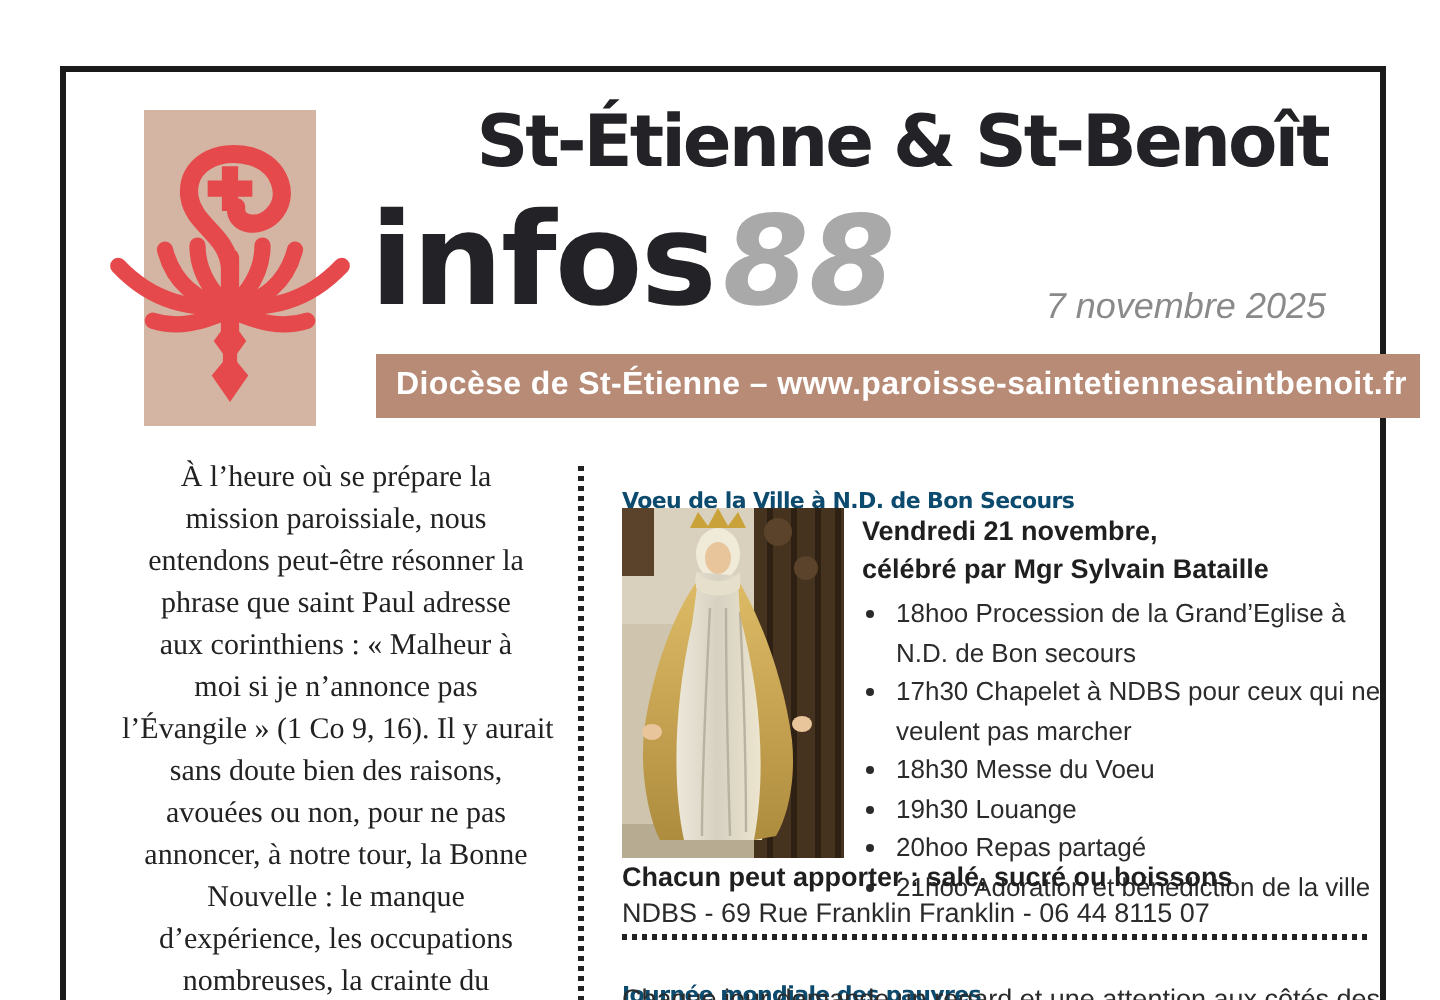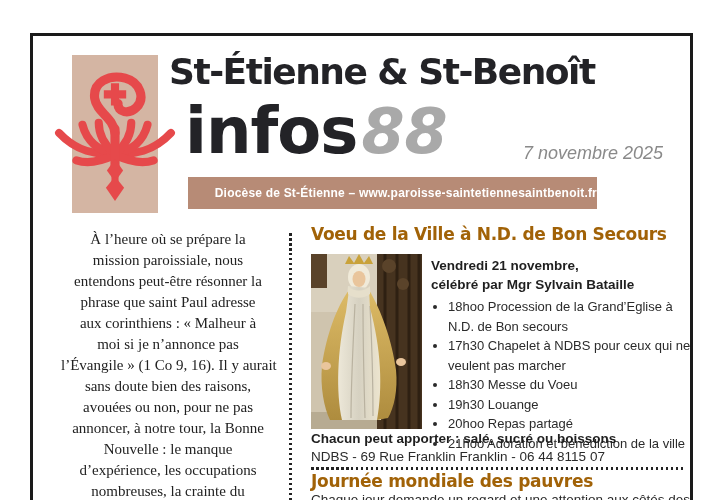--- a/index.html
+++ b/index.html
@@ -8,56 +8,56 @@
     background:#ffffff;font-family:"Liberation Sans",sans-serif;
   }
   .page{
     position:absolute;left:30px;top:33px;width:663px;height:480px;
     background:#ffffff;border:3px solid #1a1a1a;box-sizing:border-box;
   }
   
   .logo-bg{position:absolute;left:39px;top:19px;width:86px;height:158px;background:#d4b5a3;}
   .logo-svg{position:absolute;left:18px;top:36px;width:128px;height:130px;}
   .title1{
-    position:absolute;left:136px;top:14px;width:500px;
+    position:absolute;left:168px;top:14px;width:500px;
     font-family:"DejaVu Sans",sans-serif;font-weight:bold;
-    font-size:36px;line-height:44px;letter-spacing:-1.5px;color:#232327;white-space:nowrap;
+    font-size:36px;line-height:44px;letter-spacing:-1.5px;color:#232327;white-space:nowrap;text-align:center;
   }
   .title2row{position:absolute;left:152px;top:60px;white-space:nowrap;font-family:"DejaVu Sans",sans-serif;}
   .infos{font-weight:bold;font-size:64px;line-height:70px;letter-spacing:-1px;color:#232327;}
   .issue{font-weight:bold;font-style:italic;font-size:62px;line-height:70px;color:#a9a9a9;margin-left:4px;}
   .date{
     position:absolute;left:400px;top:107px;width:230px;text-align:right;
     font-style:italic;font-size:18px;color:#8a8a8a;
   }
   .banner{
-    position:absolute;left:155px;top:141px;width:409px;height:32px;box-sizing:border-box;
-    background:#b78b76;color:#ffffff;font-weight:bold;font-size:12px;line-height:32px;
-    padding-left:10px;letter-spacing:0.2px;white-space:nowrap;overflow:hidden;text-align:right;
+    position:absolute;left:155px;top:141px;width:522px;height:32px;box-sizing:border-box;
+    background:#b78b76;color:#ffffff;font-weight:bold;font-size:16px;line-height:32px;
+    padding-left:10px;letter-spacing:0.2px;white-space:nowrap;overflow:hidden;
   }
   
   .leftcol{position:absolute;left:28px;top:193px;width:214px;}
   .leftcol .ln{
     font-family:"Liberation Serif",serif;font-size:15px;line-height:21px;color:#222222;
     text-align:center;white-space:nowrap;
   }
   
   .vdiv{
     position:absolute;left:256px;top:197px;width:3px;height:303px;
     background-image:repeating-linear-gradient(to bottom,#222 0 2.5px,transparent 2.5px 5px);
   }
   .hdiv{
     position:absolute;left:0;width:375px;height:3px;
     background-image:repeating-linear-gradient(to right,#222 0 2.5px,transparent 2.5px 5px);
   }
   
   .rightcol{position:absolute;left:278px;top:188px;width:380px;}
   .art-title{
     position:absolute;left:0;font-family:"DejaVu Sans",sans-serif;font-weight:bold;
-    font-size:17px;letter-spacing:-0.3px;color:#a16207;white-space:nowrap;
+    font-size:11px;letter-spacing:-0.3px;color:#0c4a6e;white-space:nowrap;margin-top:20px;
   }
   .t1{top:0;}
   .photo{position:absolute;left:0;top:30px;width:111px;height:175px;}
   .sched{position:absolute;left:120px;top:32px;width:260px;}
   .sched .b{font-weight:bold;font-size:13.5px;line-height:19px;color:#1f1f1f;}
   .sched ul{margin:3px 0 17px 0;padding-left:17px;}
   .sched li{font-size:13px;line-height:19.5px;color:#2b2b2b;}
   .note{position:absolute;left:0;top:207px;font-weight:bold;font-size:13.5px;color:#1f1f1f;white-space:nowrap;}
   .address{position:absolute;left:0;top:225px;font-size:13.5px;color:#2b2b2b;white-space:nowrap;}
   .rule{top:243px;}

